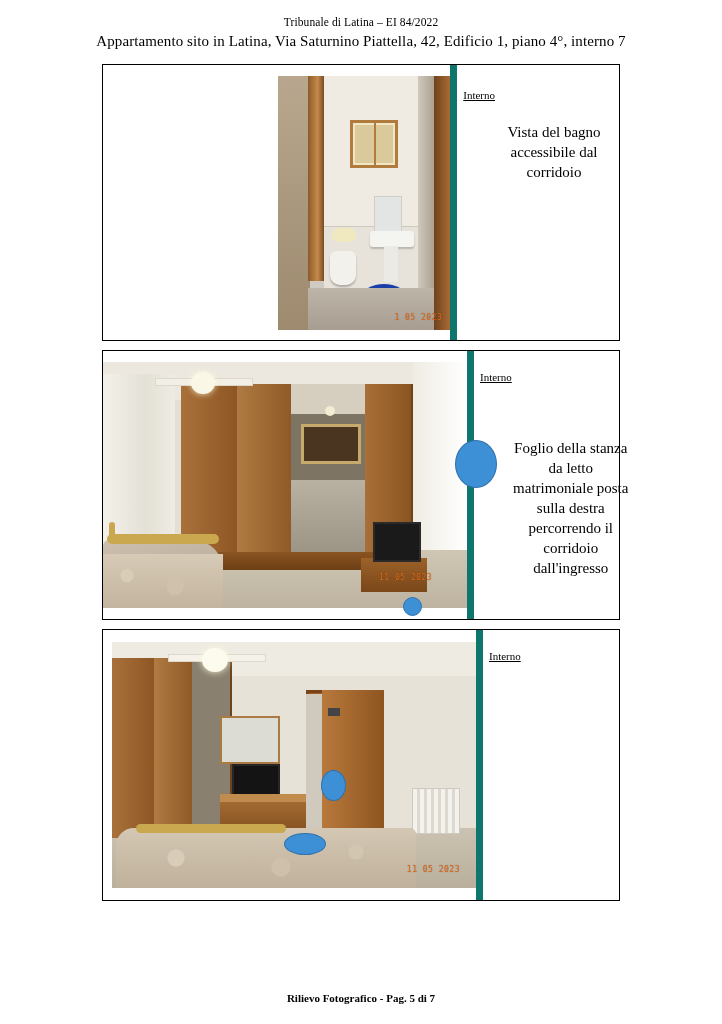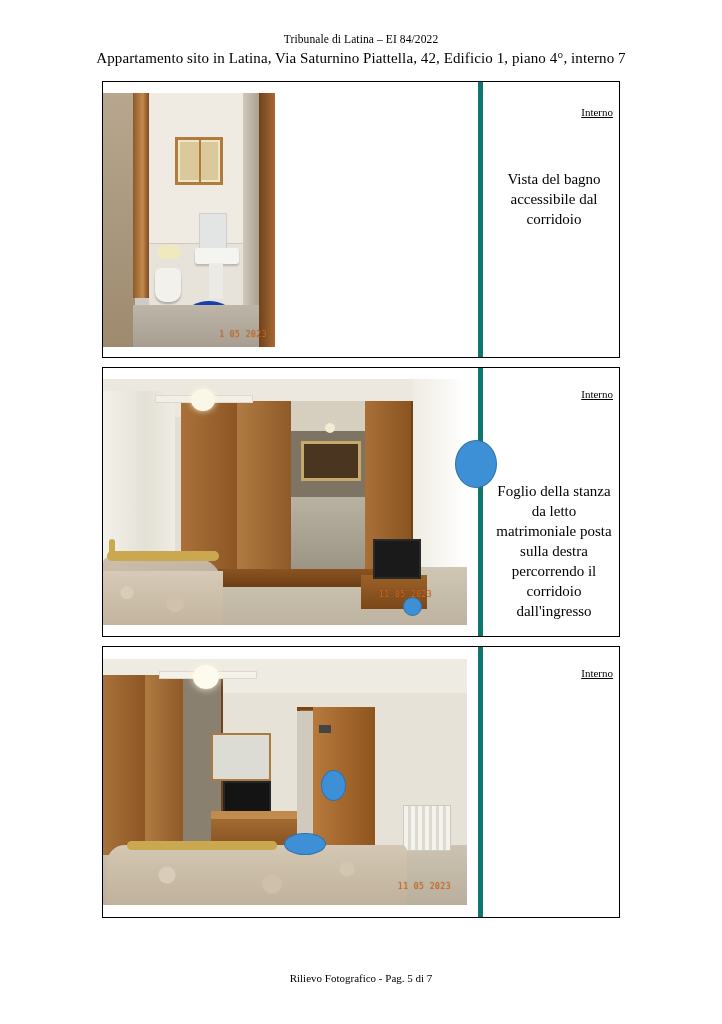--- a/index.html
+++ b/index.html
@@ -16,53 +16,53 @@
     overflow: hidden;
   }
   .page {
     width: 722px;
     height: 1024px;
     position: relative;
     box-sizing: border-box;
   }
   .doc-header {
     text-align: center;
-    padding-top: 31px;
+    padding-top: 14px;
     line-height: 1.45;
   }
   .doc-header .hline {
     font-size: 11.5px;
     letter-spacing: 0.1px;
   }
   .doc-header .hline1 { font-size: 11.5px; }
   .doc-header .hline2 { font-size: 15px; }
   .doc-header .hline3 { font-size: 11.5px; }
   .photo-block {
     width: 518px;
     border: 1px solid #000;
     box-sizing: border-box;
     margin: 0 auto 9px auto;
     display: flex;
     background: #fff;
   }
   .photo-cell {
     width: 380px;
     box-sizing: border-box;
-    border-right: 5px solid #0f766e;
+    border-right: 7px solid #0f766e;
     display: flex;
     align-items: center;
-    justify-content: flex-start;
+    justify-content: flex-end;
     padding: 6px 0;
   }
   .caption-cell {
     flex: 1;
     box-sizing: border-box;
     display: flex;
-    flex-direction: column;
-    align-items: flex-end;
+    flex-direction: row;
+    align-items: flex-start;
     justify-content: flex-start;
     padding: 6px 6px 6px 6px;
     position: relative;
   }
   .caption-title {
     font-size: 11px;
     text-decoration: underline;
     margin-top: 20px;
     text-align: center;
   }
@@ -96,25 +96,26 @@
   }
   .blue-dot {
     position: absolute;
     background: #3d8fd6;
     border-radius: 50%;
     border: 1px solid #2f72ad;
   }
 
   .footer {
     position: absolute;
-    bottom: 40px;
+    bottom: 20px;
     left: 0;
     width: 100%;
     text-align: center;
     font-size: 11px;
+    font-weight: bold;
   }
 
   
   .p1 { width: 172px; height: 254px; background:#cfcac2; }
   .p1 .wall-left { position:absolute; left:0; top:0; width:32px; height:100%; background:linear-gradient(180deg,#b8a78e,#9d8a6f); }
   .p1 .doorjamb { position:absolute; left:30px; top:0; width:16px; height:205px; background:linear-gradient(90deg,#8c5a2b,#c58a4b 60%,#7a4a22); }
   .p1 .innerwall { position:absolute; left:46px; top:0; width:94px; height:150px; background:#efeae2; }
   .p1 .tile-band { position:absolute; left:46px; top:150px; width:94px; height:62px; background:#e7e2da; border-top:1px solid #cfc8bc; }
   .p1 .floor { position:absolute; left:30px; top:212px; width:142px; height:42px; background:linear-gradient(180deg,#bdb5a8,#a79e91); }
   .p1 .window { position:absolute; left:72px; top:44px; width:42px; height:42px; background:#d9c99b; border:3px solid #b07b3c; box-shadow: inset 0 0 0 2px #efe6c6; }

